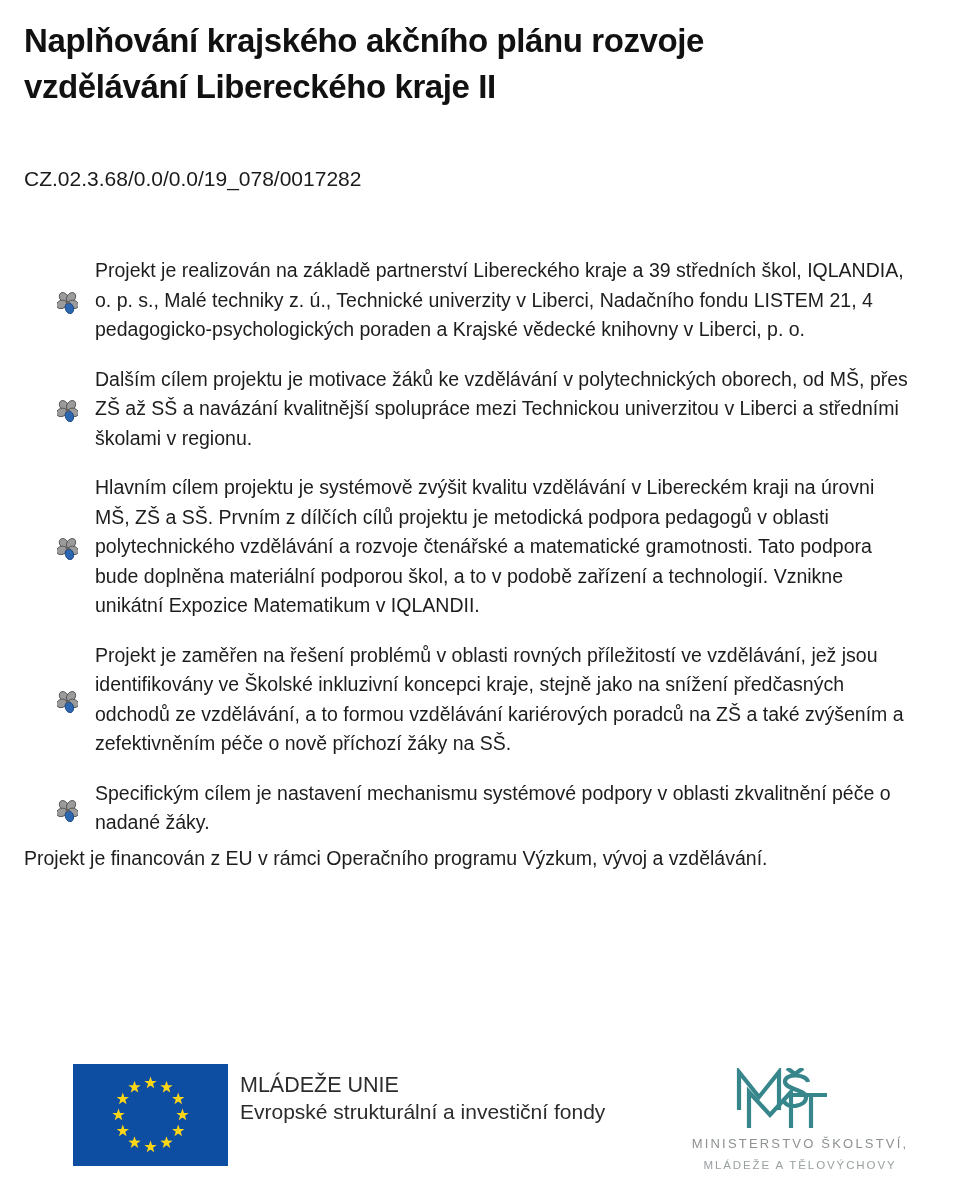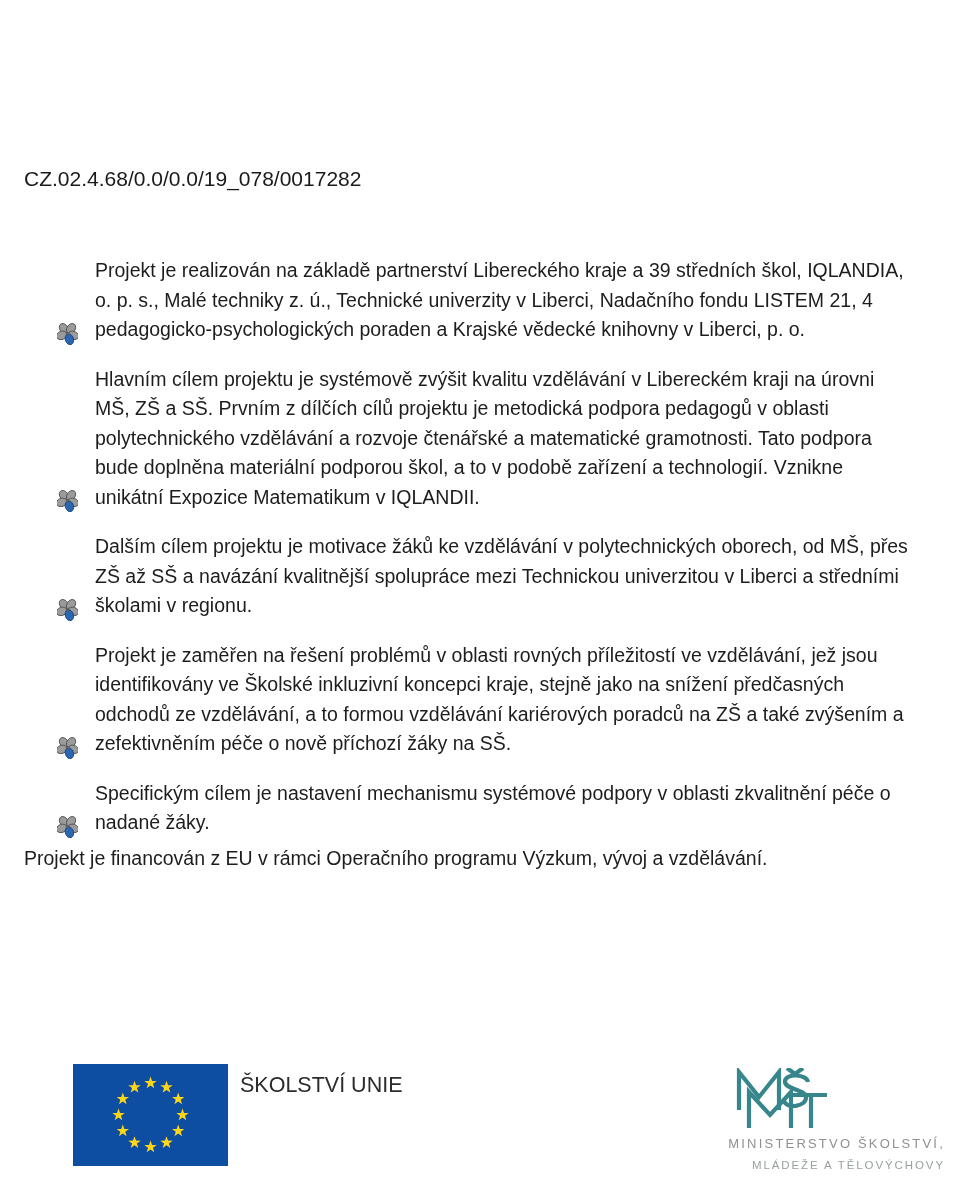--- a/index.html
+++ b/index.html
@@ -29,21 +29,21 @@
   }
   .code{
     position:absolute;left:24px;top:166px;
     font-size:21px;line-height:26px;color:#1a1a1a;
   }
   .bullets{
     position:absolute;left:57px;top:256px;
     width:880px;
   }
   .bullet{
-    display:flex;align-items:flex-end;
+    display:flex;align-items:center;
     margin-bottom:20px;
   }
   .flower{
     flex:0 0 21px;width:21px;height:23px;
     margin-top:4px;margin-right:17px;
   }
   .flower svg{display:block;width:21px;height:23px;}
   .btext{
     width:850px;
     font-size:19.5px;line-height:29.5px;
@@ -62,86 +62,88 @@
   .eu-text{
     position:absolute;left:240px;top:1073px;
     font-size:21px;line-height:25.5px;color:#2c2c2c;
   }
   .eu-text .l1{font-size:21.5px;}
   .msmt-mono{position:absolute;left:733px;top:1068px;width:96px;height:62px;}
   .msmt-mono svg{display:block;width:96px;height:62px;}
   .mono-path{stroke:var(--msmt_teal);stroke-width:4.2;fill:none;stroke-linecap:butt;stroke-linejoin:miter;}
   .ministry{
     position:absolute;left:655px;top:1136px;width:290px;
-    text-align:right;color:var(--ministry_gray);
+    text-align:center;color:var(--ministry_gray);
   }
   .ministry .m1{font-size:13px;letter-spacing:2.2px;line-height:16px;}
   .ministry .m2{font-size:11.5px;letter-spacing:1.9px;line-height:14px;margin-top:6px;color:#9aa0a0;}
   .petal-gray{fill:#9b9b9b;stroke:#4d4d4d;stroke-width:0.8;}
   .petal-blue{fill:#2b66b0;stroke:#17407c;stroke-width:0.8;}
   .flower-center{fill:#5f5f5f;}
 </style>
 </head>
 <body>
 
 <div class="page">
 
-
-  <div class="code">CZ.02.4.68/0.0/0.0/19_078/0017282</div>
+  <h1 class="title">Naplňování krajského akčního plánu rozvoje
+vzdělávání Libereckého kraje II</h1>
+
+  <div class="code">CZ.02.3.68/0.0/0.0/19_078/0017282</div>
 
   <div class="bullets">
 
     <div class="bullet">
       <span class="flower">
         <svg viewBox="0 0 20 22" xmlns="http://www.w3.org/2000/svg">
           <ellipse class="petal-gray" cx="10" cy="5.2" rx="3.9" ry="5.3" transform="rotate(-36 10 11)"></ellipse>
           <ellipse class="petal-gray" cx="10" cy="5.2" rx="3.9" ry="5.3" transform="rotate(36 10 11)"></ellipse>
           <ellipse class="petal-gray" cx="10" cy="5.2" rx="3.9" ry="5.3" transform="rotate(-108 10 11)"></ellipse>
           <ellipse class="petal-gray" cx="10" cy="5.2" rx="3.9" ry="5.3" transform="rotate(108 10 11)"></ellipse>
           <ellipse class="petal-blue" cx="10" cy="5.2" rx="3.9" ry="5.3" transform="rotate(162 10 11)"></ellipse>
           <circle class="flower-center" cx="10" cy="11" r="1.7"></circle>
         </svg>
       </span>
       <p class="btext">Projekt je realizován na základě partnerství Libereckého kraje a 39 středních škol, IQLANDIA,
 o. p. s., Malé techniky z. ú., Technické univerzity v Liberci, Nadačního fondu LISTEM 21, 4
 pedagogicko-psychologických poraden a Krajské vědecké knihovny v Liberci, p. o.</p>
+    </div>
+
+    <div class="bullet">
+      <span class="flower">
+        <svg viewBox="0 0 20 22" xmlns="http://www.w3.org/2000/svg">
+          <ellipse class="petal-gray" cx="10" cy="5.2" rx="3.9" ry="5.3" transform="rotate(-36 10 11)"></ellipse>
+          <ellipse class="petal-gray" cx="10" cy="5.2" rx="3.9" ry="5.3" transform="rotate(36 10 11)"></ellipse>
+          <ellipse class="petal-gray" cx="10" cy="5.2" rx="3.9" ry="5.3" transform="rotate(-108 10 11)"></ellipse>
+          <ellipse class="petal-gray" cx="10" cy="5.2" rx="3.9" ry="5.3" transform="rotate(108 10 11)"></ellipse>
+          <ellipse class="petal-blue" cx="10" cy="5.2" rx="3.9" ry="5.3" transform="rotate(162 10 11)"></ellipse>
+          <circle class="flower-center" cx="10" cy="11" r="1.7"></circle>
+        </svg>
+      </span>
+      <p class="btext">Dalším cílem projektu je motivace žáků ke vzdělávání v polytechnických oborech, od MŠ, přes
+ZŠ až SŠ a navázání kvalitnější spolupráce mezi Technickou univerzitou v Liberci a středními
+školami v regionu.</p>
     </div>
 
     <div class="bullet">
       <span class="flower">
         <svg viewBox="0 0 20 22" xmlns="http://www.w3.org/2000/svg">
           <ellipse class="petal-gray" cx="10" cy="5.2" rx="3.9" ry="5.3" transform="rotate(-36 10 11)"></ellipse>
           <ellipse class="petal-gray" cx="10" cy="5.2" rx="3.9" ry="5.3" transform="rotate(36 10 11)"></ellipse>
           <ellipse class="petal-gray" cx="10" cy="5.2" rx="3.9" ry="5.3" transform="rotate(-108 10 11)"></ellipse>
           <ellipse class="petal-gray" cx="10" cy="5.2" rx="3.9" ry="5.3" transform="rotate(108 10 11)"></ellipse>
           <ellipse class="petal-blue" cx="10" cy="5.2" rx="3.9" ry="5.3" transform="rotate(162 10 11)"></ellipse>
           <circle class="flower-center" cx="10" cy="11" r="1.7"></circle>
         </svg>
       </span>
       <p class="btext">Hlavním cílem projektu je systémově zvýšit kvalitu vzdělávání v Libereckém kraji na úrovni
 MŠ, ZŠ a SŠ. Prvním z dílčích cílů projektu je metodická podpora pedagogů v oblasti
 polytechnického vzdělávání a rozvoje čtenářské a matematické gramotnosti. Tato podpora
 bude doplněna materiální podporou škol, a to v podobě zařízení a technologií. Vznikne
 unikátní Expozice Matematikum v IQLANDII.</p>
-    </div>
-
-    <div class="bullet">
-      <span class="flower">
-        <svg viewBox="0 0 20 22" xmlns="http://www.w3.org/2000/svg">
-          <ellipse class="petal-gray" cx="10" cy="5.2" rx="3.9" ry="5.3" transform="rotate(-36 10 11)"></ellipse>
-          <ellipse class="petal-gray" cx="10" cy="5.2" rx="3.9" ry="5.3" transform="rotate(36 10 11)"></ellipse>
-          <ellipse class="petal-gray" cx="10" cy="5.2" rx="3.9" ry="5.3" transform="rotate(-108 10 11)"></ellipse>
-          <ellipse class="petal-gray" cx="10" cy="5.2" rx="3.9" ry="5.3" transform="rotate(108 10 11)"></ellipse>
-          <ellipse class="petal-blue" cx="10" cy="5.2" rx="3.9" ry="5.3" transform="rotate(162 10 11)"></ellipse>
-          <circle class="flower-center" cx="10" cy="11" r="1.7"></circle>
-        </svg>
-      </span>
-      <p class="btext">Dalším cílem projektu je motivace žáků ke vzdělávání v polytechnických oborech, od MŠ, přes
-ZŠ až SŠ a navázání kvalitnější spolupráce mezi Technickou univerzitou v Liberci a středními
-školami v regionu.</p>
     </div>
 
     <div class="bullet">
       <span class="flower">
         <svg viewBox="0 0 20 22" xmlns="http://www.w3.org/2000/svg">
           <ellipse class="petal-gray" cx="10" cy="5.2" rx="3.9" ry="5.3" transform="rotate(-36 10 11)"></ellipse>
           <ellipse class="petal-gray" cx="10" cy="5.2" rx="3.9" ry="5.3" transform="rotate(36 10 11)"></ellipse>
           <ellipse class="petal-gray" cx="10" cy="5.2" rx="3.9" ry="5.3" transform="rotate(-108 10 11)"></ellipse>
           <ellipse class="petal-gray" cx="10" cy="5.2" rx="3.9" ry="5.3" transform="rotate(108 10 11)"></ellipse>
           <ellipse class="petal-blue" cx="10" cy="5.2" rx="3.9" ry="5.3" transform="rotate(162 10 11)"></ellipse>
@@ -188,21 +190,22 @@
       <use href="#eustar" transform="translate(77.5,83)"></use>
       <use href="#eustar" transform="translate(61.5,78.71)"></use>
       <use href="#eustar" transform="translate(49.79,67)"></use>
       <use href="#eustar" transform="translate(45.5,51)"></use>
       <use href="#eustar" transform="translate(49.79,35)"></use>
       <use href="#eustar" transform="translate(61.5,23.29)"></use>
     </svg>
   </div>
 
   <div class="eu-text">
-    <div class="l1">ŠKOLSTVÍ UNIE</div>
+    <div class="l1">MLÁDEŽE UNIE</div>
+    <div class="l2">Evropské strukturální a investiční fondy</div>
   </div>
 
   <div class="msmt-mono">
     <svg viewBox="0 0 96 62" xmlns="http://www.w3.org/2000/svg">
       <path class="mono-path" d="M6 42 V4 L26 29 L46 4 V42"></path>
       <path class="mono-path" d="M54 0 L62 6 L70 0"></path>
       <path class="mono-path" d="M75 14 C74 6 53 5 52 13 C51 22 74 21 73 30 C72 39 54 41 51 33"></path>
       <path class="mono-path" d="M16 60 V24 L37 47 L58 24 V60"></path>
       <path class="mono-path" d="M56 27 H94"></path>
       <path class="mono-path" d="M78 27 V60"></path>

